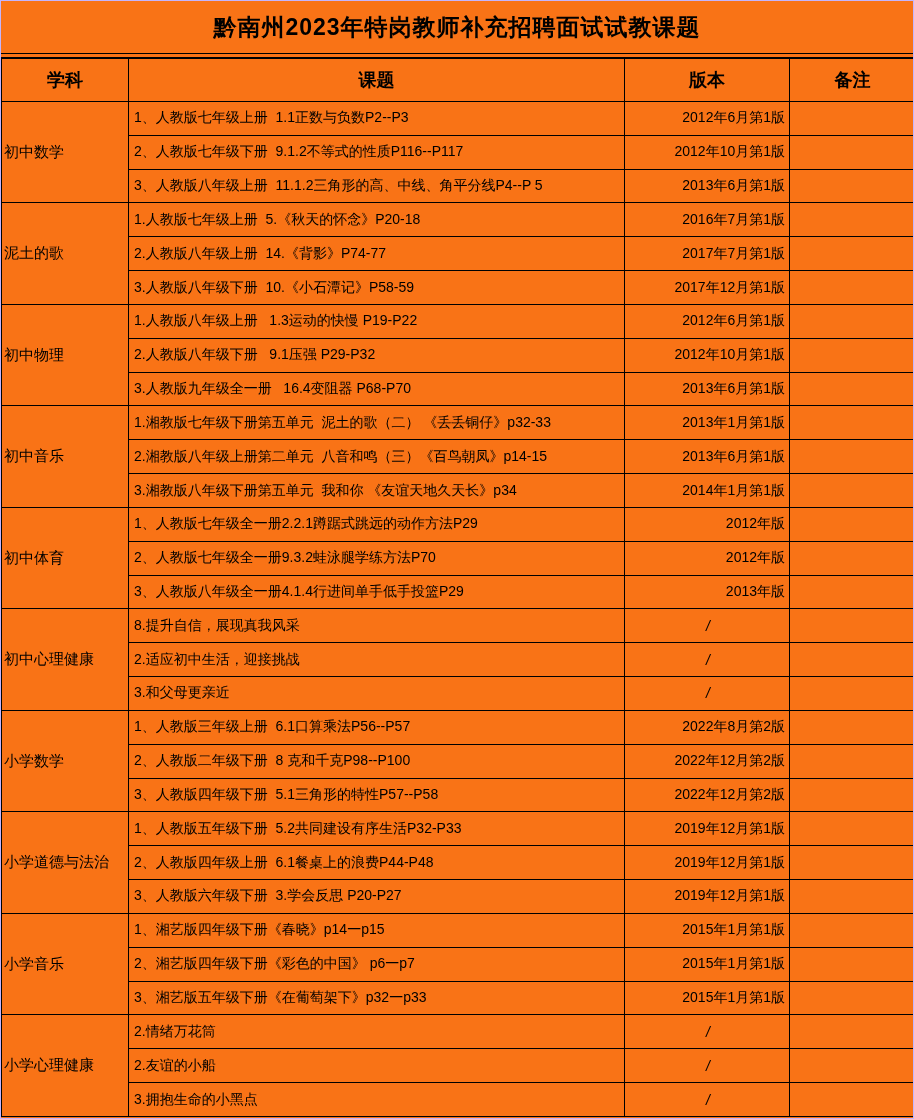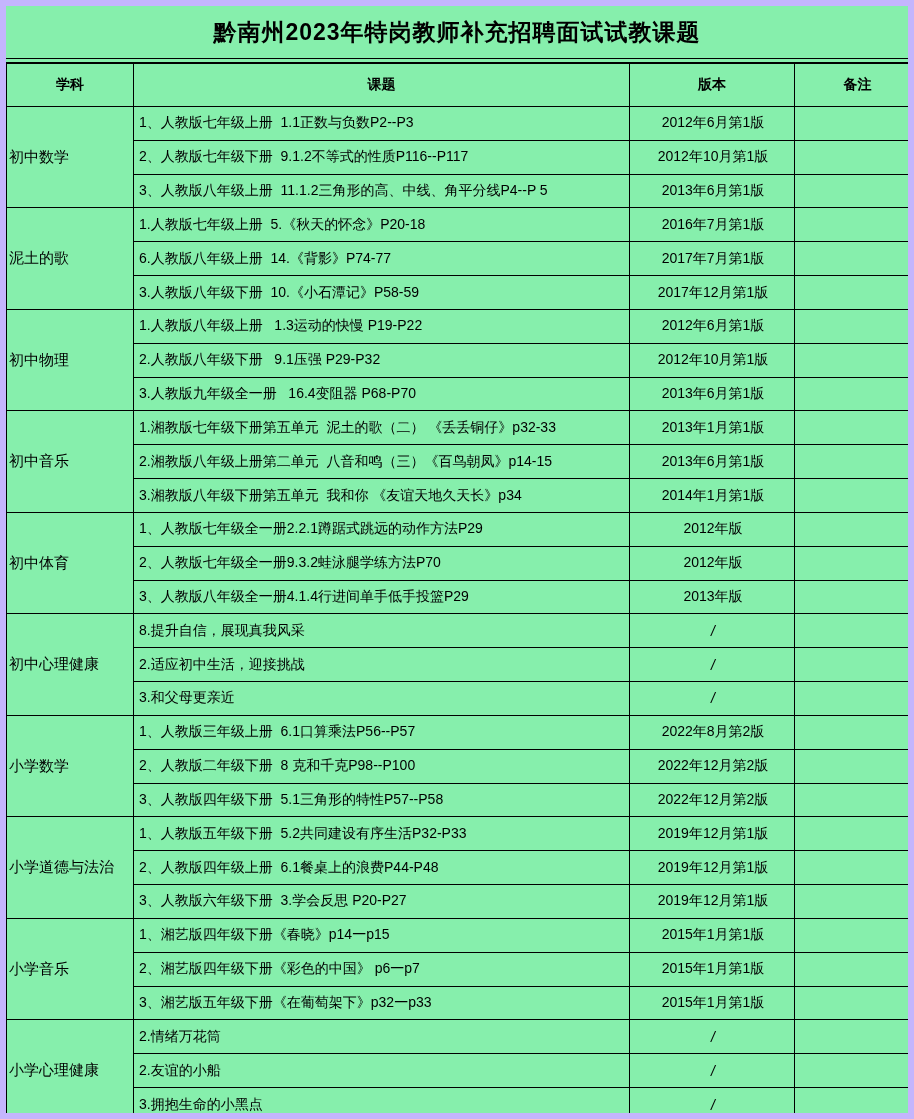--- a/index.html
+++ b/index.html
@@ -1,23 +1,23 @@
 <!DOCTYPE html>
 <html><head>
 <meta charset="utf-8">
 <style>
   html,body { margin:0; padding:0; background:#ffffff; }
   .page {
     position:relative;
     width:914px; height:1119px;
     box-sizing:border-box;
-    background:#86efac;
+    background:#f97316;
     color:#000000;
     font-family:"Liberation Sans", sans-serif;
-    border:6px solid #c4b5fd;
+    border:1px solid #c4b5fd;
     overflow:hidden;
   }
   .title-bar {
     height:52px;
     display:flex; align-items:center; justify-content:center;
     font-size:23px; font-weight:bold;
     letter-spacing:1px;
     border-bottom:1px solid #000;
   }
   table.topics {
@@ -30,37 +30,37 @@
   }
   .topics th, .topics td {
     border:1px solid #000;
     padding:0 4px;
     font-size:14px;
     vertical-align:middle;
     overflow:hidden;
   }
   .topics thead th {
     height:42px;
-    font-size:14px;
+    font-size:18px;
     font-weight:bold;
     text-align:center;
   }
   td.subject {
     text-align:left;
     padding:0 2px;
     font-size:15px;
   }
   td.topic {
     text-align:left;
     white-space:pre-wrap;
     padding-left:5px;
     margin-top:17px;
   }
   td.version {
-    text-align:center;
+    text-align:right;
     padding-left:6px;
   }
   td.version.center {
     text-align:center;
     font-style:italic;
   }
   td.remark { }
 </style>
 </head>
 <body>
@@ -99,21 +99,21 @@
           <td class="version">2013年6月第1版</td>
           <td class="remark"></td>
         </tr>
         <tr>
           <td class="subject" rowspan="3">泥土的歌</td>
           <td class="topic">1.人教版七年级上册  5.《秋天的怀念》P20-18</td>
           <td class="version">2016年7月第1版</td>
           <td class="remark"></td>
         </tr>
         <tr>
-          <td class="topic">6.人教版八年级上册  14.《背影》P74-77</td>
+          <td class="topic">2.人教版八年级上册  14.《背影》P74-77</td>
           <td class="version">2017年7月第1版</td>
           <td class="remark"></td>
         </tr>
         <tr>
           <td class="topic">3.人教版八年级下册  10.《小石潭记》P58-59</td>
           <td class="version">2017年12月第1版</td>
           <td class="remark"></td>
         </tr>
         <tr>
           <td class="subject" rowspan="3">初中物理</td>

